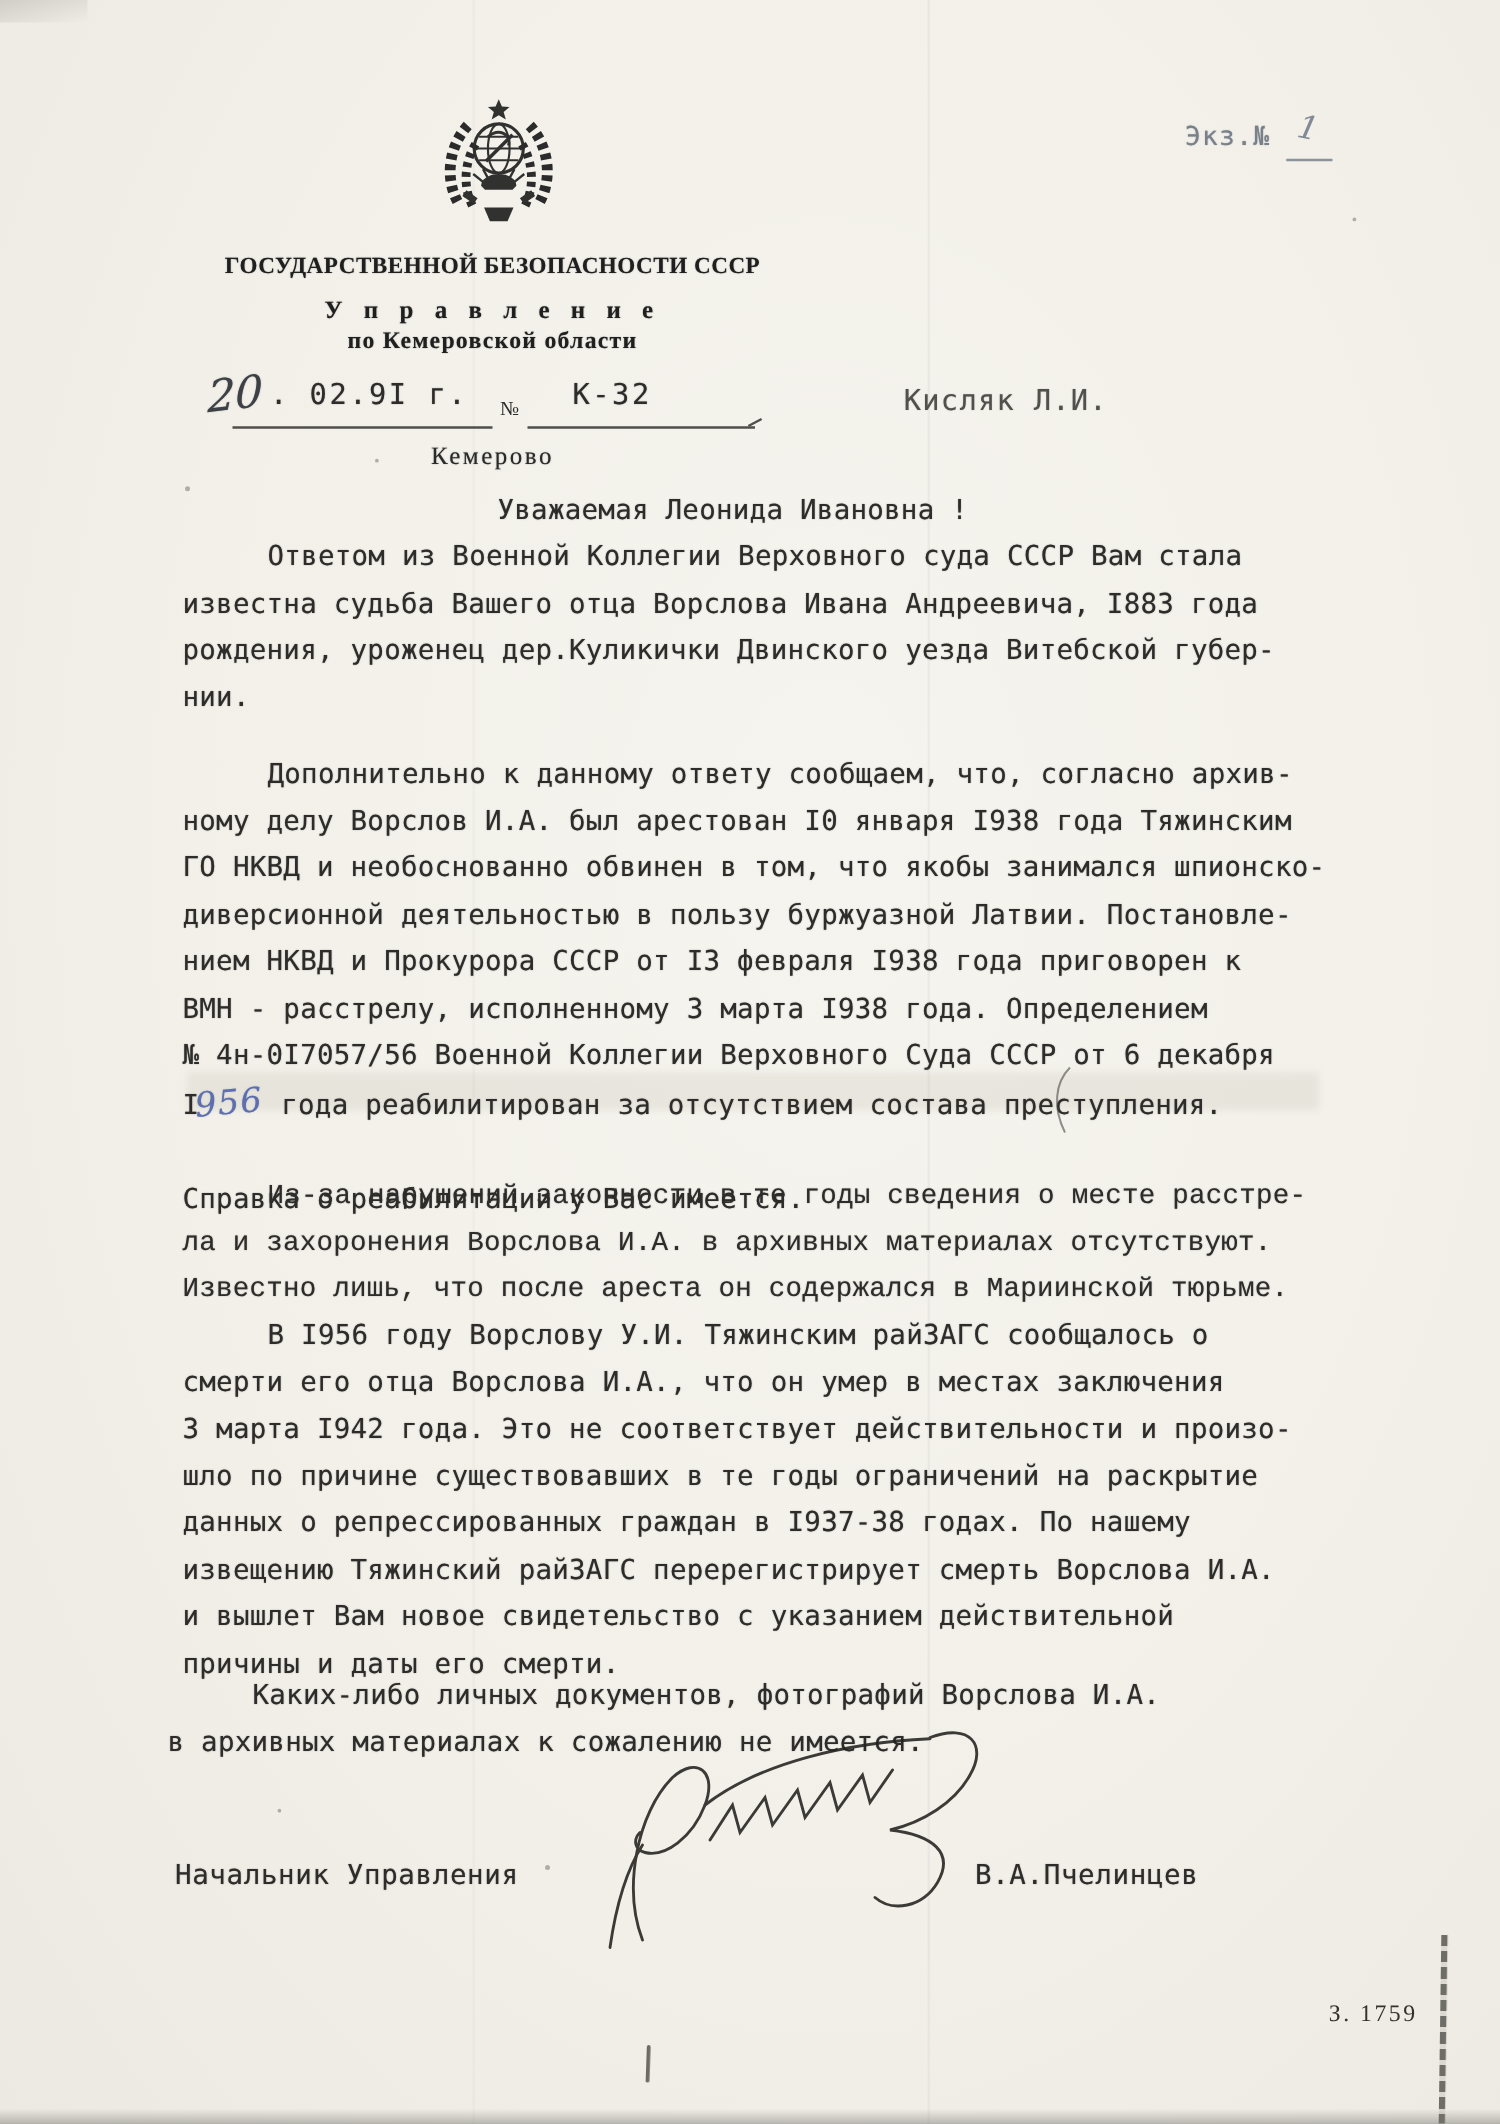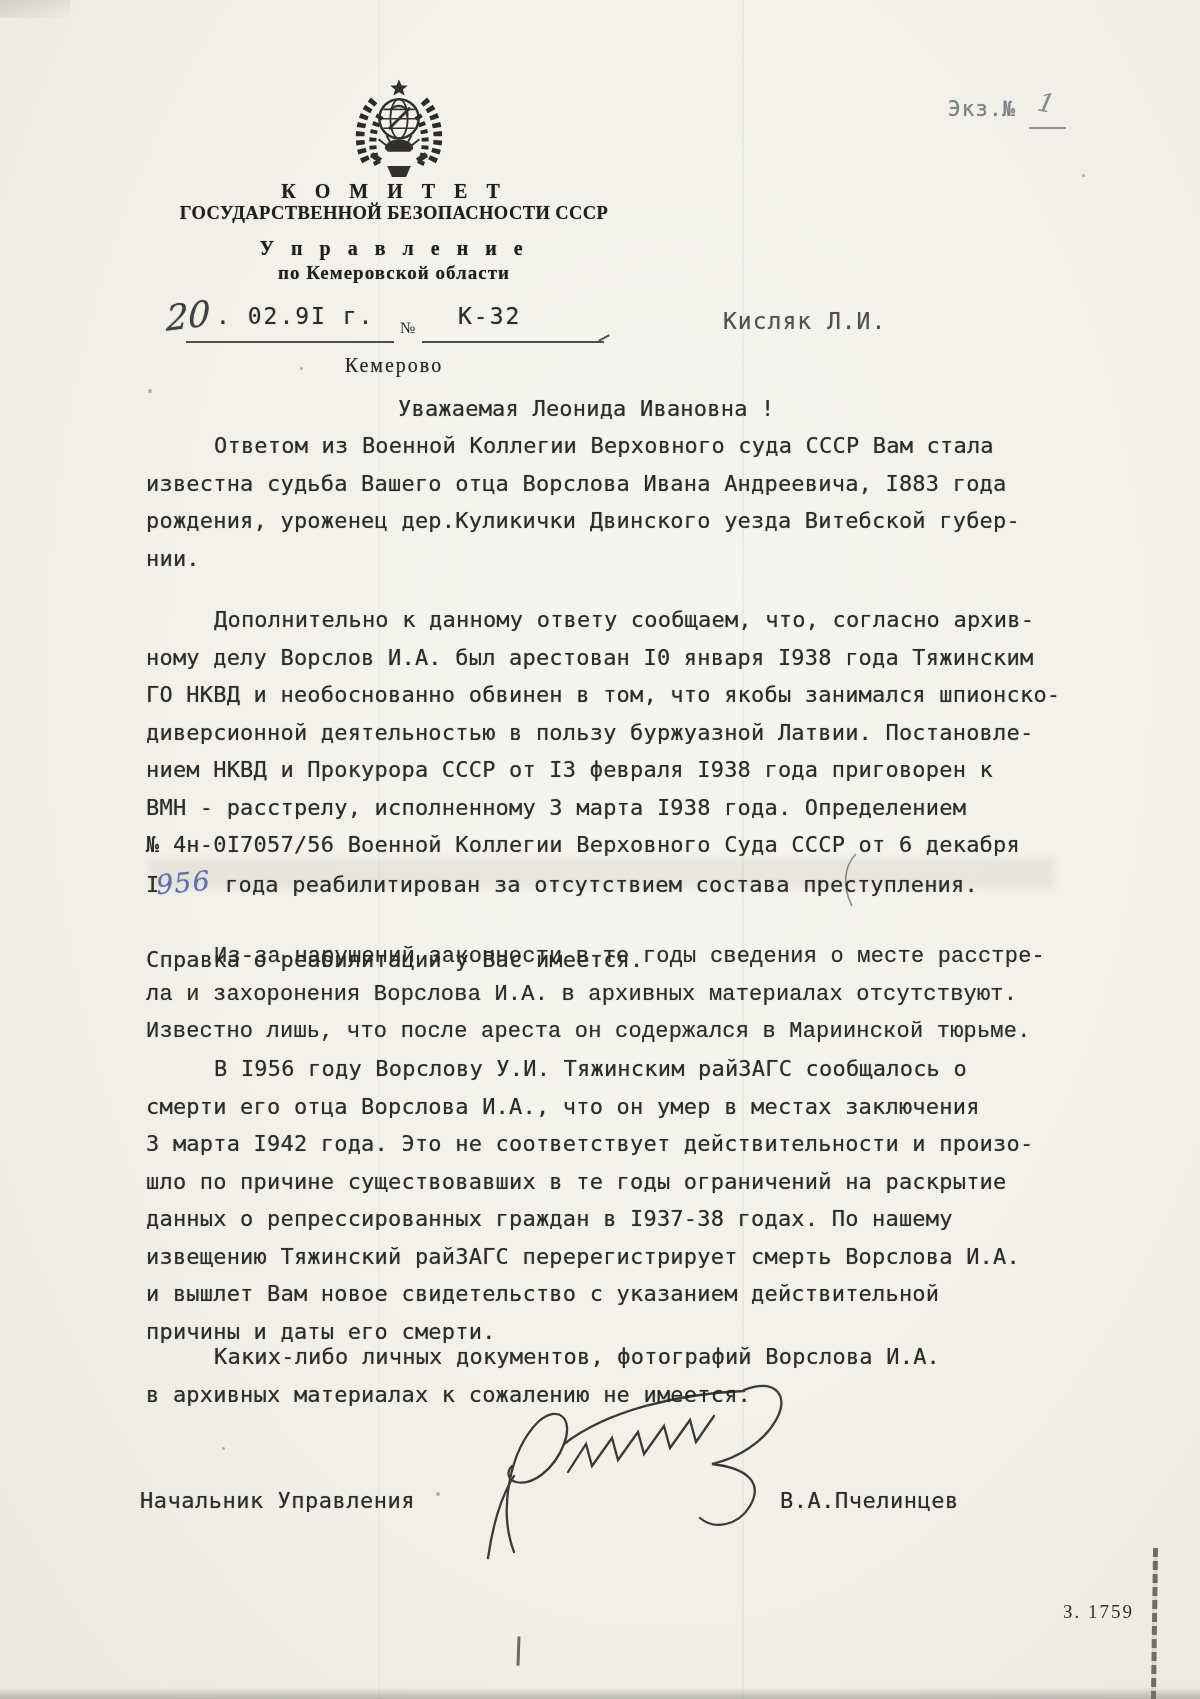--- a/index.html
+++ b/index.html
@@ -102,21 +102,20 @@
       <path d="M28 106 C 15 82 19 48 40 27" stroke-width="11" stroke-dasharray="6 5"></path>
       <path d="M43 110 C 33 90 35 64 48 45" stroke-width="9" stroke-dasharray="5 5"></path>
       <path d="M112 106 C 125 82 121 48 100 27" stroke-width="11" stroke-dasharray="6 5"></path>
       <path d="M97 110 C 107 90 105 64 92 45" stroke-width="9" stroke-dasharray="5 5"></path>
     </g>
     <path d="M55 112 L85 112 L79 126 L61 126 Z" fill="#1c1c1c"></path>
     <rect x="34" y="98" width="14" height="7" fill="#1c1c1c" transform="rotate(35 41 101)"></rect>
     <rect x="92" y="98" width="14" height="7" fill="#1c1c1c" transform="rotate(-35 99 101)"></rect>
   </svg>
 
-  <div class="hdr hdr1">К О М И Т Е Т</div>
   <div class="hdr hdr2">ГОСУДАРСТВЕННОЙ БЕЗОПАСНОСТИ СССР</div>
   <div class="hdr hdr4">по Кемеровской области</div>
   <div class="hdr hdr3">У п р а в л е н и е</div>
 
   <div class="date-hand hand">20</div>
   <div class="date-typed">. 02.9I г.</div>
   <div class="num-sign">№</div>
   <div class="doc-num">К-32</div>
   <div class="rule rule1"></div>
   <div class="rule rule2"></div>
@@ -153,21 +152,21 @@
 
   <div class="typed indent" style="left:146px; top:1050px; width:950px;">В I956 году Ворслову У.И. Тяжинским райЗАГС сообщалось о
 смерти его отца Ворслова И.А., что он умер в местах заключения
 3 марта I942 года. Это не соответствует действительности и произо-
 шло по причине существовавших в те годы ограничений на раскрытие
 данных о репрессированных граждан в I937-38 годах. По нашему
 извещению Тяжинский райЗАГС перерегистрирует смерть Ворслова И.А.
 и вышлет Вам новое свидетельство с указанием действительной
 причины и даты его смерти.</div>
 
-  <div class="typed indent" style="left:146px; top:1338px; width:950px;">Каких-либо личных документов, фотографий Ворслова И.А.
+  <div class="typed indent" style="left:134px; top:1338px; width:950px;">Каких-либо личных документов, фотографий Ворслова И.А.
 в архивных материалах к сожалению не имеется.</div>
 
   <div class="typed sig-title">Начальник Управления</div>
   <svg class="sig-svg" width="400" height="180" viewBox="0 0 400 180">
     <g stroke="#23221f" stroke-width="2.3" fill="none" stroke-linecap="round" opacity=".88">
       <path d="M60 178 C 64 150 72 118 86 96"></path>
       <path d="M86 172 C 70 130 82 70 110 42 C 130 24 146 38 136 64 C 126 90 104 106 88 102 C 80 100 78 92 84 86"></path>
       <path d="M140 92 L158 64 L164 86 L184 58 L190 80 L210 52 L216 74 L236 46 L242 68 L262 40 L268 62 L286 36"></path>
       <path d="M136 64 C 180 30 250 14 316 11"></path>
       <path d="M316 10 C 348 -2 362 16 348 40 C 336 62 310 78 284 84 C 318 88 336 102 322 126 C 310 146 286 150 272 138"></path>

